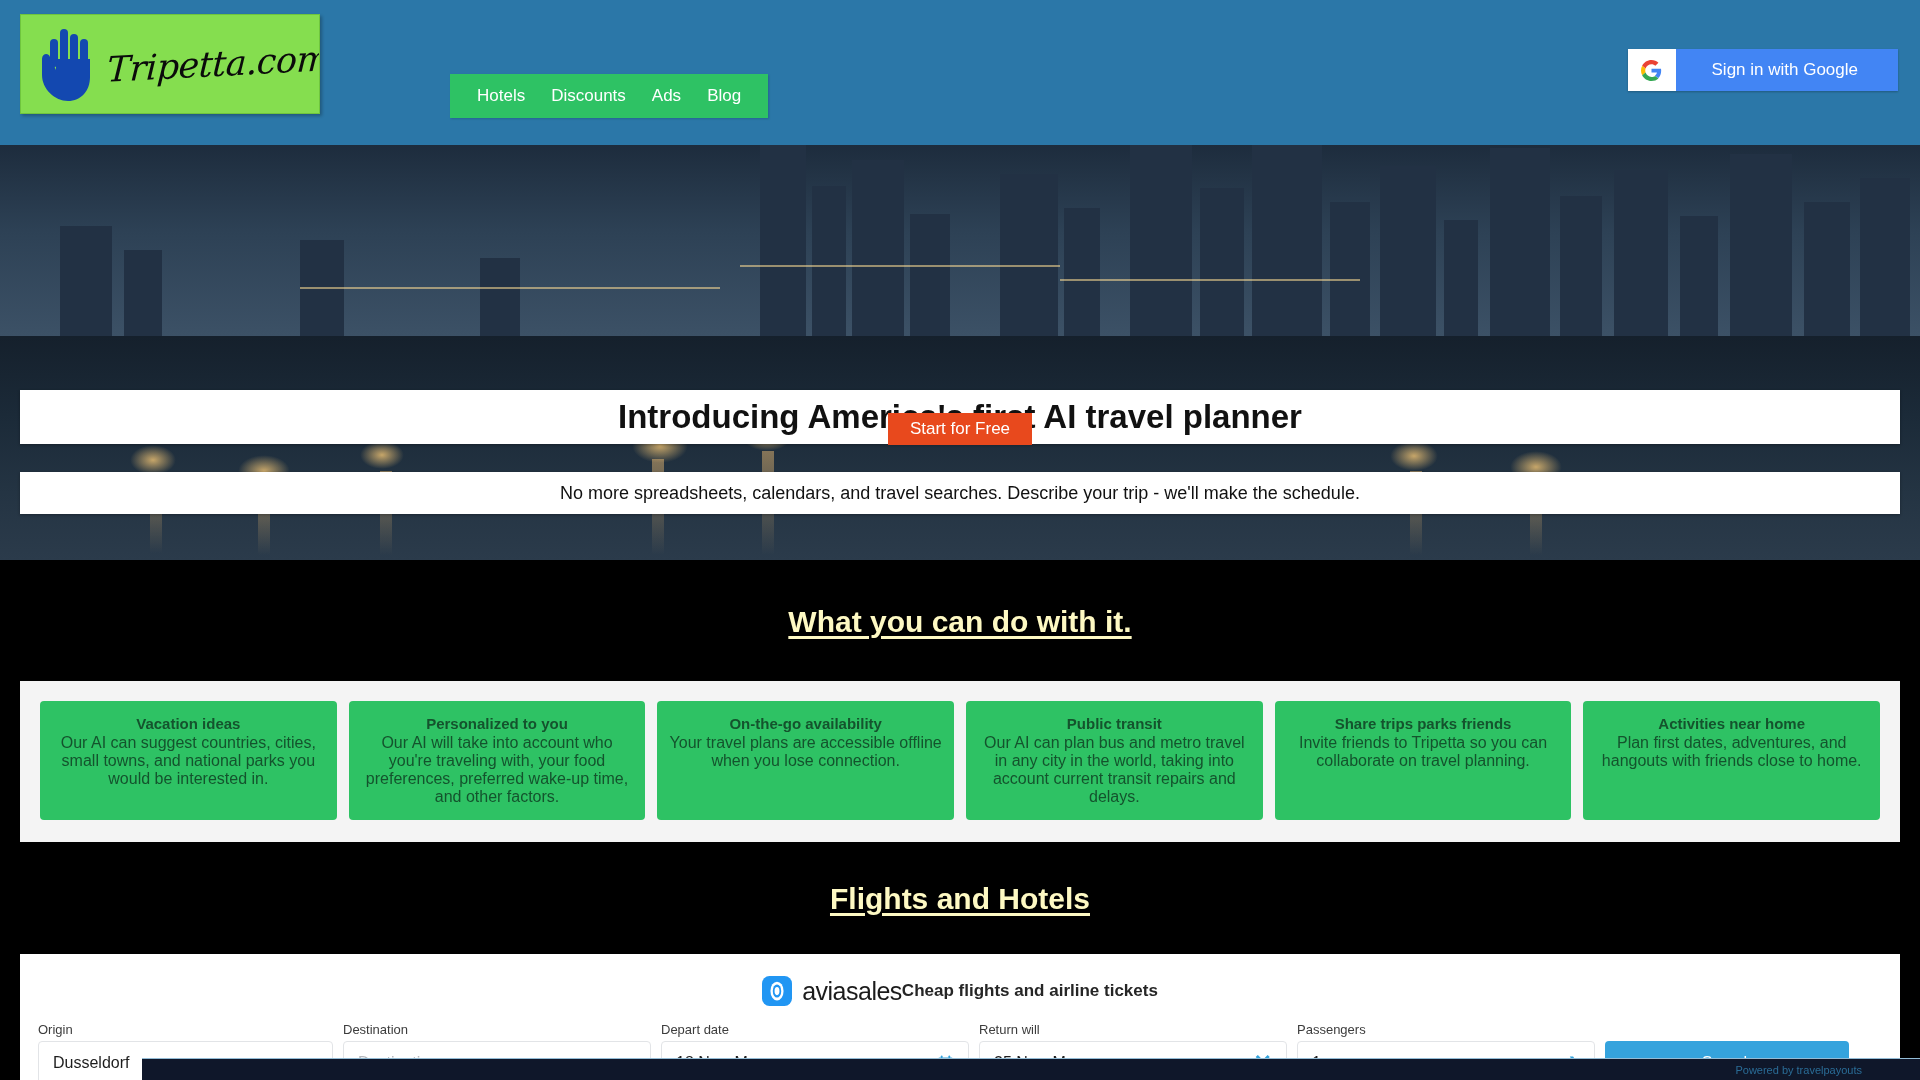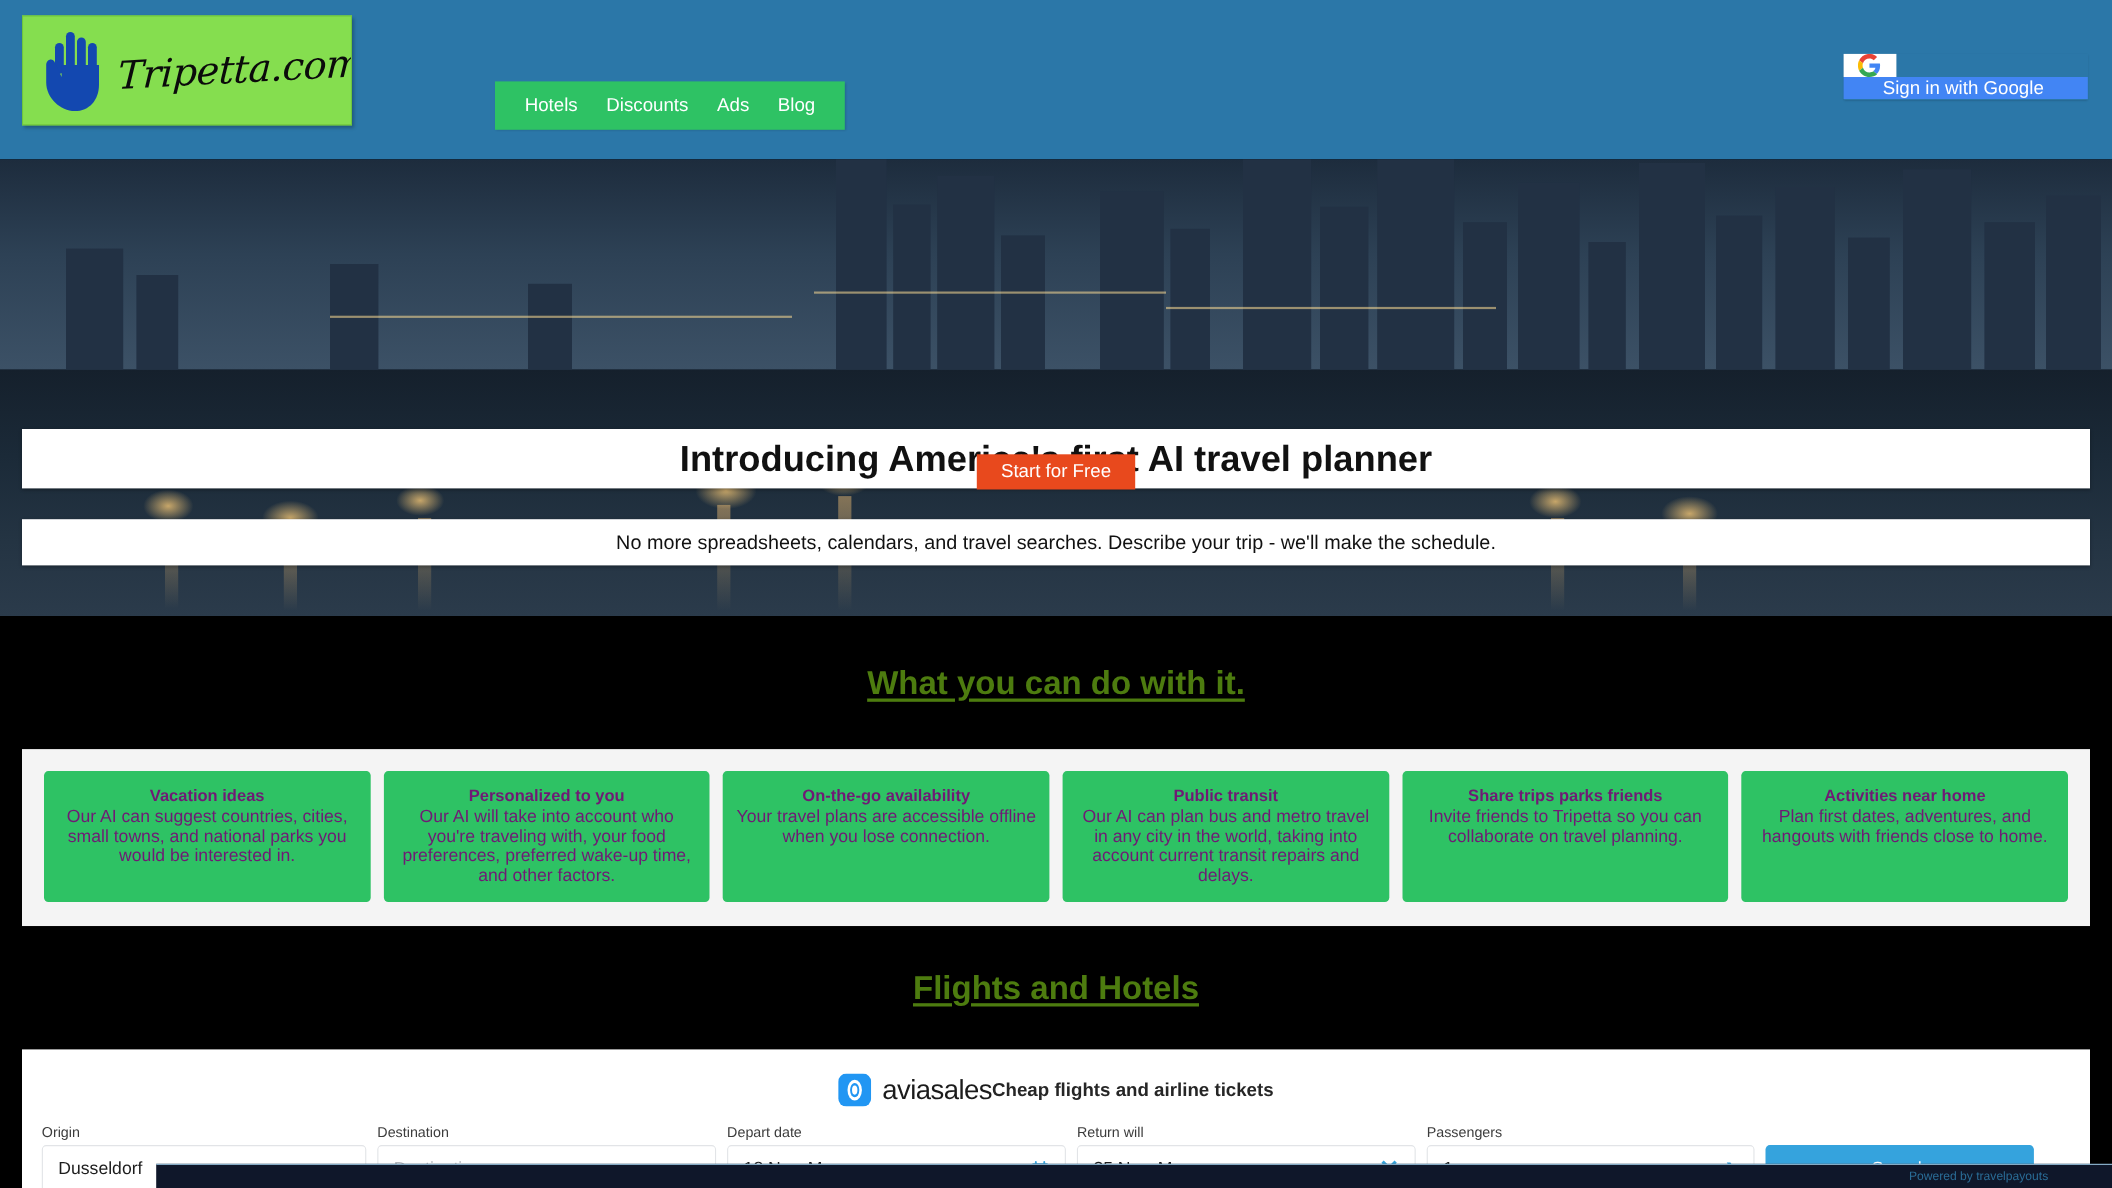--- a/index.html
+++ b/index.html
@@ -59,21 +59,20 @@
     line-height: 44px;
     white-space: nowrap;
   }
   .gsi {
     position: absolute;
     right: 22px; top: 49px;
     height: 42px;
     display: flex;
     align-items: stretch;
     box-shadow: 0 1px 2px rgba(0,0,0,.25);
-    flex-direction: column;
   }
   .gsi-icon {
     width: 48px;
     background: #fff;
     display: flex; align-items: center; justify-content: center;
   }
   .gsi-label {
     background: #4285f4;
     color: #fff;
     font-size: 17px;
@@ -127,21 +126,21 @@
   }
   .reflect {
     position: absolute; width: 12px;
     background: linear-gradient(rgba(255,200,120,.45), rgba(255,200,120,0));
   }
 
   
   .section-heading {
     background: #000;
     text-align: center;
-    color: #4d7c0f;
+    color: #fef9c3;
   }
   .section-heading h2 {
     display: inline-block;
     font-size: 30px;
     font-weight: bold;
     text-decoration: underline;
     text-underline-offset: 4px;
   }
   .sh-1 { padding: 45px 0 42px; }
   .sh-2 { padding: 40px 0 38px; }
@@ -153,21 +152,21 @@
     padding: 20px 20px 22px;
     display: flex;
     gap: 12px;
   }
   .card {
     flex: 1;
     background: #2ec264;
     border-radius: 4px;
     padding: 14px 10px;
     text-align: center;
-    color: #701a75;
+    color: #14532d;
     min-height: 118px;
   }
   .card-title { font-size: 15px; font-weight: bold; display: block; margin-bottom: 2px; }
   .card-body { font-size: 16px; line-height: 18px; display: block; }
 
   
   .widget {
     background: #fff;
     margin: 0 20px;
     padding: 22px 18px 14px;

